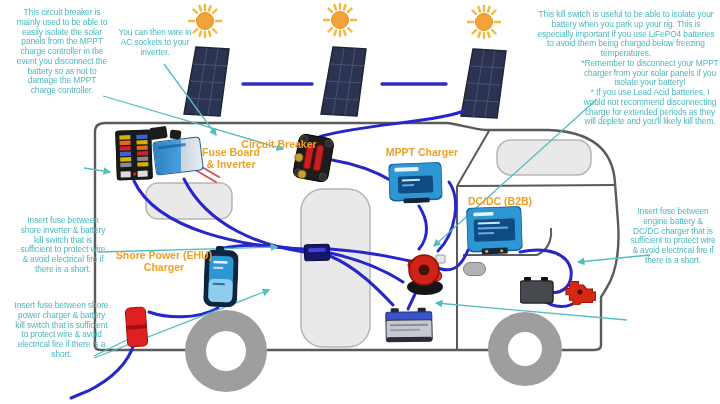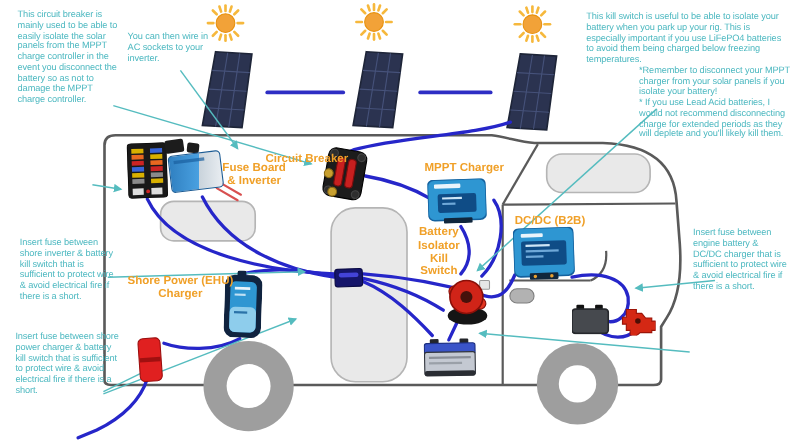--- a/index.html
+++ b/index.html
@@ -1,19 +1,19 @@
 <!DOCTYPE html>
 <html><head>
 <meta charset="utf-8">
 <style>
   html,body{margin:0;padding:0;background:#fff;}
   .stage{position:relative;width:720px;height:404px;background:#fff;overflow:hidden;
          font-family:"Liberation Sans",sans-serif;}
   .stage svg.base{position:absolute;left:0;top:0;}
-  .note{position:absolute;color:#4cb8c0;font-size:8.4px;line-height:1.16;text-align:left;
+  .note{position:absolute;color:#4cb8c0;font-size:8.4px;line-height:1.16;text-align:center;
         letter-spacing:-0.1px;}
   .note p{margin:0 0 9px 0;}
   .lbl{position:absolute;color:#f0a028;font-weight:bold;font-size:10.5px;line-height:1.12;
        text-align:center;white-space:pre-line;}
   .comp{position:absolute;}
   .comp svg{display:block;}
   .plug{position:absolute;background:#1c1c1c;border-radius:2px;}
   .inverter-box{position:absolute;border-radius:4px;border:1px solid #1d5c94;
       background:linear-gradient(97deg,#2f7fc0 0%,#49a0e0 55%,#c9d3db 56%,#eaeef2 100%);}
   .inverter-box i{position:absolute;left:4px;top:4px;width:60%;height:3px;background:#1a5fa0;opacity:.7;}
@@ -265,24 +265,20 @@
   <div class="busbar" style="left:304px;top:244px;width:24px;height:15px;transform:rotate(-2deg);">
       <i></i>
     </div>
 
   <div class="handle" style="left:463px;top:262px;width:21px;height:12px;"></div>
 
   <div class="lbl" style="left:234px;top:119px;width:90px;margin-top:20px;">Circuit Breaker</div>
   <div class="lbl" style="left:197px;top:147px;width:68px;">Fuse Board
 &amp; Inverter</div>
   <div class="lbl" style="left:376px;top:147px;width:92px;">MPPT Charger</div>
-  <div class="lbl" style="left:371px;top:206px;width:56px;">Battery
-Isolator
-Kill
-Switch</div>
   <div class="lbl" style="left:456px;top:196px;width:88px;">DC/DC (B2B)</div>
   <div class="lbl" style="left:114px;top:250px;width:100px;">Shore Power (EHU)
 Charger</div>
 
   <div class="note" style="left:16px;top:8px;width:92px;">This circuit breaker is mainly used to be able to easily isolate the solar panels from the MPPT charge controller in the event you disconnect the battery so as not to damage the MPPT charge controller.</div>
   <div class="note" style="left:116px;top:28px;width:78px;">You can then wire in AC sockets to your inverter.</div>
   <div class="note" style="left:533px;top:10px;width:186px;">
     <p style="margin-bottom:0;">This kill switch is useful to be able to isolate your battery when you park up your rig. This is especially important if you use LiFePO4 batteries to avoid them being charged below freezing temperatures.</p>
     <p style="margin:0 0 0 48px;width:138px;">*Remember to disconnect your MPPT charger from your solar panels if you isolate your battery!</p>
     <p style="margin:0 0 0 48px;width:138px;">* If you use Lead Acid batteries, I would not recommend disconnecting charge for extended periods as they will deplete and you'll likely kill them.</p>

